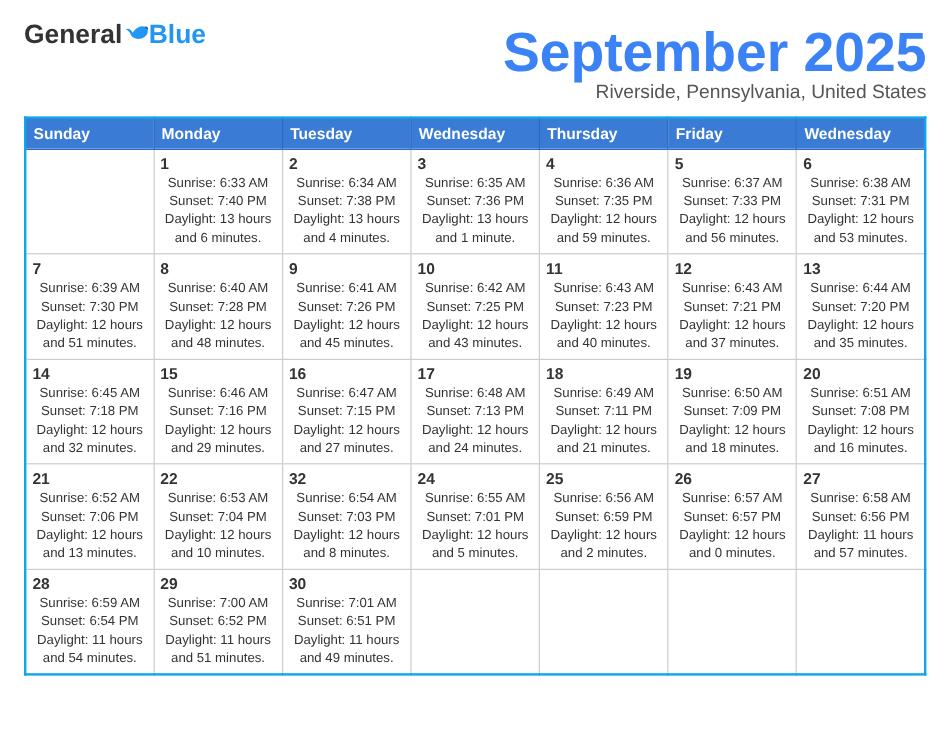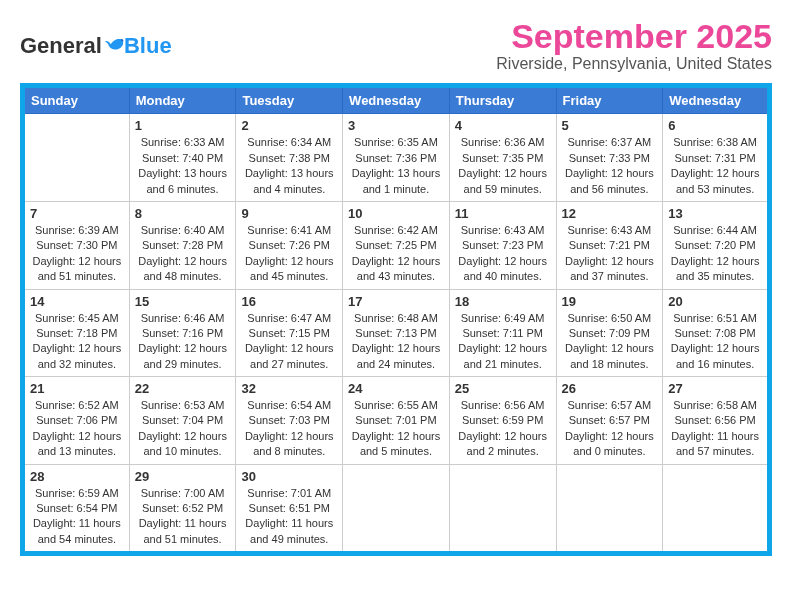--- a/index.html
+++ b/index.html
@@ -12,21 +12,21 @@
     }
     .page {
       width: 792px;
       min-height: 612px;
       padding: 18px 20px 10px 20px;
       background: #fff;
     }
     .header {
       display: flex;
       justify-content: space-between;
-      align-items: center;
+      align-items: flex-start;
       margin-bottom: 10px;
     }
     .logo {
       display: flex;
       flex-direction: column;
       align-items: flex-start;
     }
     .logo-text {
       display: flex;
       align-items: center;
@@ -40,33 +40,33 @@
     .logo-bird {
       width: 20px;
       height: 18px;
       margin-left: 2px;
       display: inline-block;
     }
     .title-block {
       text-align: right;
     }
     .month-title {
-      font-size: 34px;
-      font-weight: bold;
-      color: #ec4899;
+      font-size: 46px;
+      font-weight: bold;
+      color: #3b82f6;
       line-height: 1.1;
     }
     .location {
       font-size: 16px;
       color: #555;
     }
     .calendar {
       width: 100%;
       border-collapse: collapse;
-      border: 5px solid #0ea5e9;
+      border: 2px solid #0ea5e9;
     }
     .calendar th {
       background: #3a7bd5;
       color: #fff;
       font-size: 13px;
       font-weight: bold;
       padding: 5px 6px;
       border: 1px solid #2a6bc5;
       text-align: left;
     }

